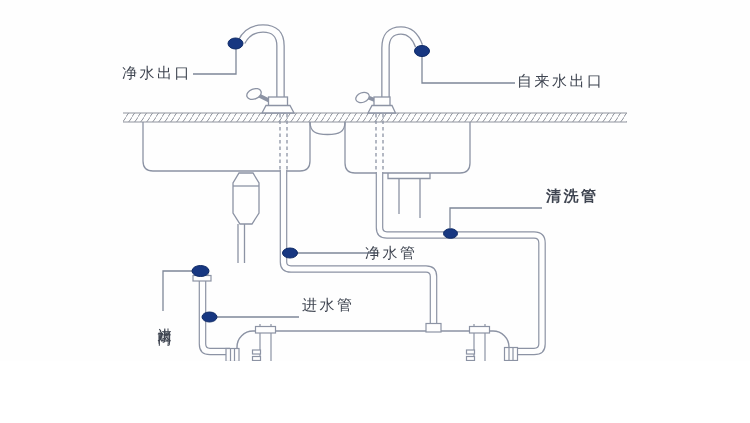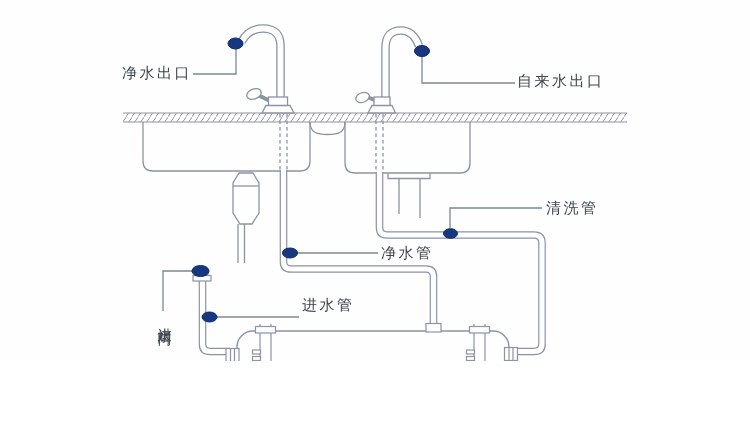--- a/index.html
+++ b/index.html
@@ -150,18 +150,18 @@
     <ellipse cx="422" cy="51" rx="7.5" ry="5.5"></ellipse>
     <ellipse cx="290" cy="253" rx="7.5" ry="5"></ellipse>
     <ellipse cx="450.5" cy="233.5" rx="7" ry="4.8"></ellipse>
     <ellipse cx="200.5" cy="271" rx="8.5" ry="5.5"></ellipse>
     <ellipse cx="209.5" cy="317" rx="7.5" ry="5"></ellipse>
   </g>
 </svg>
 
   <div class="callout" style="left:122px;top:66px;">净水出口</div>
   <div class="callout" style="left:517px;top:74px;text-align:center;">自来水出口</div>
-  <div class="callout" style="left:546px;top:201px;">清洗管</div>
-  <div class="callout" style="left:381px;top:246px;">净水管</div>
+  <div class="callout" style="left:546px;top:189px;font-weight:bold;">清洗管</div>
+  <div class="callout" style="left:365px;top:246px;">净水管</div>
   <div class="callout" style="left:302px;top:298px;">进水管</div>
   <div class="callout vertical" style="left:158px;top:317px;height:64px;">进水阀门</div>
 
 </div>
 
 </body></html>

